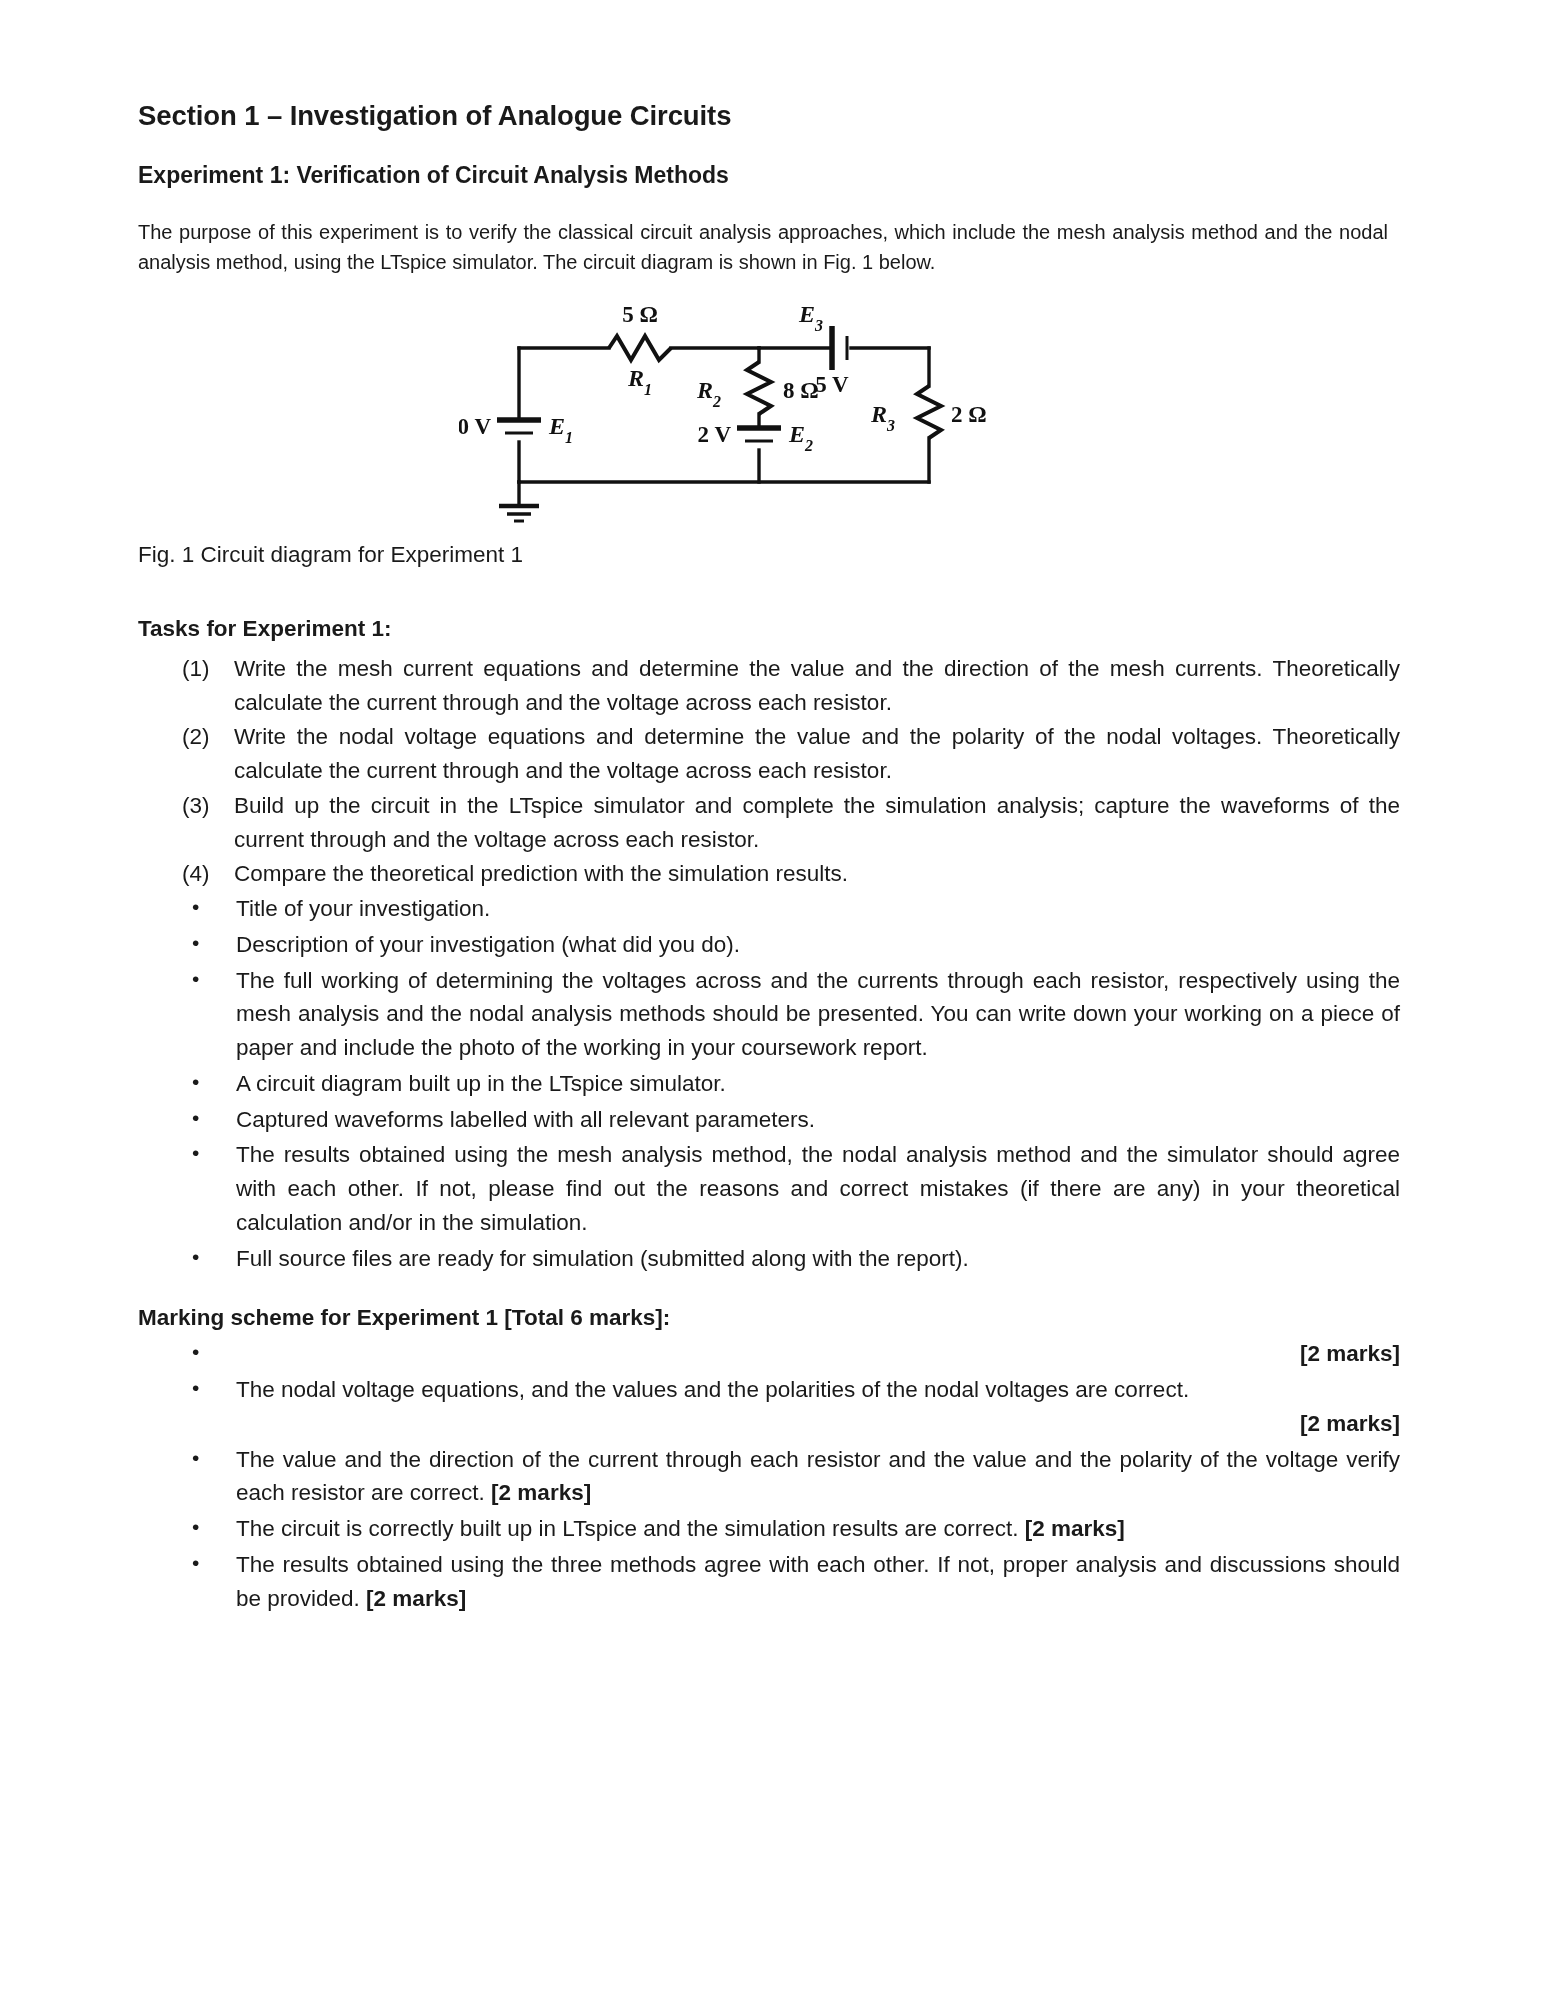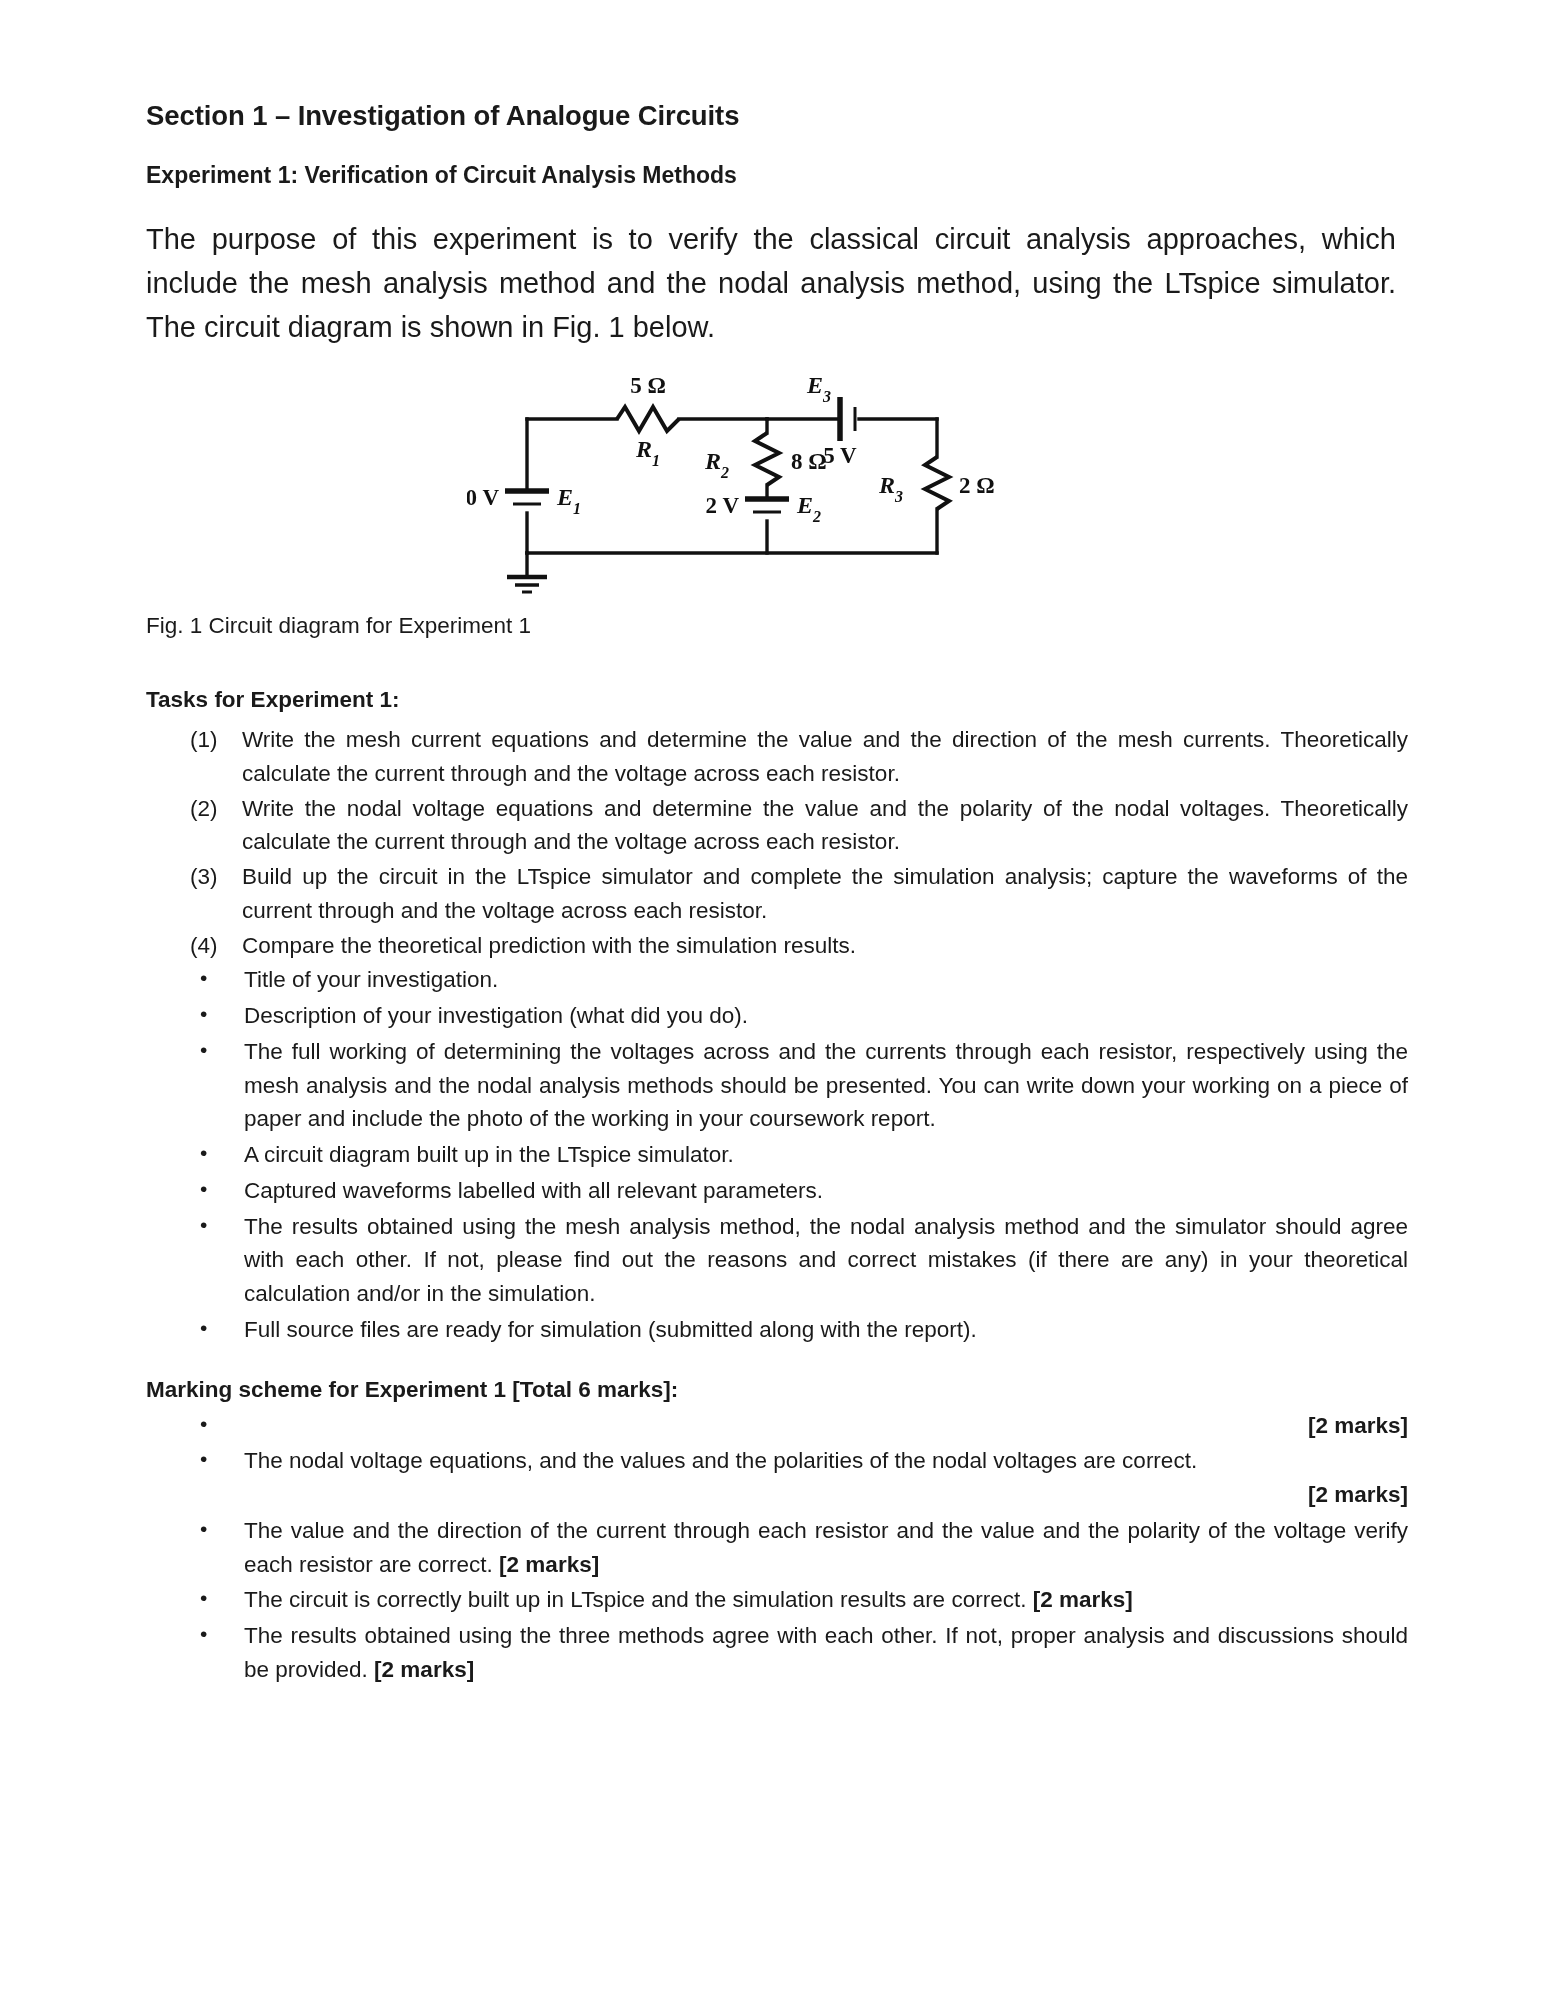--- a/index.html
+++ b/index.html
@@ -10,21 +10,21 @@
   body {
     width: 1552px;
     height: 2006px;
     font-family: "Liberation Sans", sans-serif;
     color: #1a1a1a;
     position: relative;
     overflow: hidden;
   }
   .page {
     position: absolute;
-    left: 8px; top: 0;
+    left: 0; top: 0;
     width: 1436px;
     height: 2006px;
     padding: 8px;
     box-sizing: border-box;
   }
   .content {
     position: absolute;
     left: 138px;
     top: 100px;
     width: 1262px;
@@ -34,21 +34,21 @@
     font-weight: bold;
     margin: 0 0 30px 0;
     letter-spacing: -0.1px;
   }
   h2.exp-title {
     font-size: 23px;
     font-weight: bold;
     margin: 0 0 28px 0;
   }
   p.body-text {
-    font-size: 29px;
+    font-size: 20px;
     line-height: 1.52;
     margin: 0 12px 10px 0;
     text-align: justify;
     text-justify: inter-word;
   }
   .figure-wrap {
     margin: 22px 0 6px 0;
     text-align: center;
   }
   .circuit-svg {

